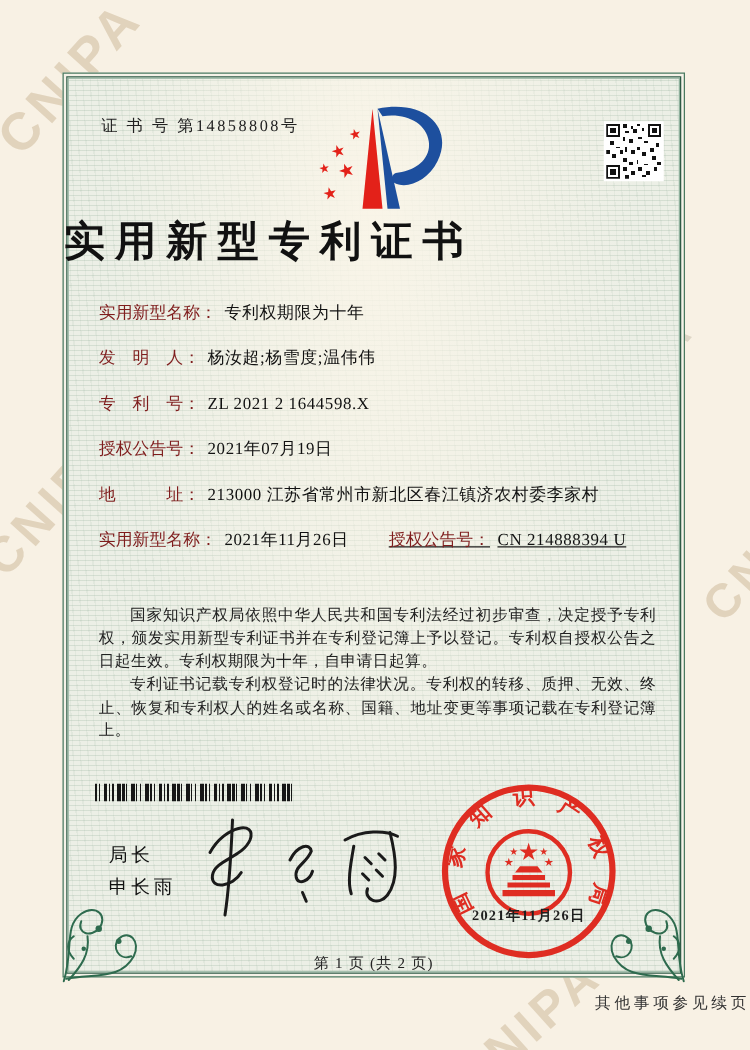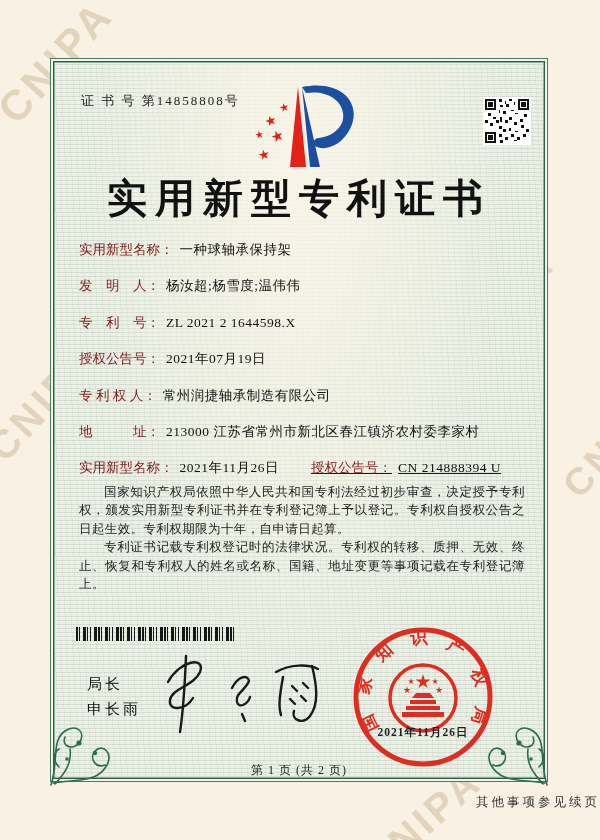--- a/index.html
+++ b/index.html
@@ -27,22 +27,22 @@
       repeating-linear-gradient(0deg, rgba(128,162,138,.22) 0 1px, rgba(0,0,0,0) 1px 4px),
       repeating-linear-gradient(87deg, rgba(128,162,138,.10) 0 1px, rgba(0,0,0,0) 1px 6px),
       #ecefe6;
   }
   .content{position:absolute;inset:0;}
   
   .cert-no{position:absolute;left:30px;top:33px;font-size:13px;letter-spacing:2px;color:#222;}
   .logo{position:absolute;left:198px;top:24px;width:114px;height:90px;}
   .qr{position:absolute;left:432px;top:38px;width:48px;height:48px;background:#fff;padding:2px;box-sizing:border-box;}
   .title{
-    position:absolute;left:0;top:112px;width:100%;text-align:center;
-    font-size:40px;font-weight:700;letter-spacing:8px;color:#111;
+    position:absolute;left:0;top:112px;width:100%;
+    font-size:33px;font-weight:700;letter-spacing:8px;color:#111;
   }
   
   .fields{position:absolute;left:28px;top:183px;width:446px;font-size:13.5px;}
   .frow{display:flex;line-height:15px;margin-bottom:21.4px;white-space:nowrap;}
   .flabel{flex:0 0 auto;color:#7f1d1d;}
   .fvalue{margin-left:6px;letter-spacing:.5px;color:#111;}
   .grant-left{flex:0 0 232px;display:flex;}
   .grant-right{display:flex;text-decoration:underline;}
   
   .bodytext{position:absolute;left:28px;top:424px;width:446px;font-size:12.5px;
@@ -104,37 +104,33 @@
         <path d="M2,2h3v3h-3z M24,2h3v3h-3z M2,24h3v3h-3z"></path>
         <path d="M9,0h2v2h-2z M13,1h1v2h-1z M16,0h2v1h-2z M19,2h1v2h-1z M10,4h2v1h-2z M14,3h2v2h-2z M9,7h1v2h-1z M12,8h2v2h-2z M17,7h2v1h-2z M20,9h2v1h-2z M2,9h2v2h-2z M5,12h2v1h-2z M0,14h2v2h-2z M3,16h2v2h-2z M7,14h2v2h-2z M10,12h1v3h-1z M13,14h2v2h-2z M16,12h2v2h-2z M19,15h2v2h-2z M23,13h2v2h-2z M26,10h2v2h-2z M24,17h2v2h-2z M27,20h2v2h-2z M9,18h2v2h-2z M12,20h2v2h-2z M16,19h1v2h-1z M20,21h2v1h-2z M9,23h2v2h-2z M13,25h2v2h-2z M17,23h2v2h-2z M21,25h2v2h-2z M25,23h2v2h-2z M10,27h2v2h-2z M19,27h2v1h-2z"></path>
       </g>
     </svg>
 
     <div class="title">实用新型专利证书</div>
 
     <div class="fields">
       <div class="frow">
         <span class="flabel">实用新型名称：</span>
-        <span class="fvalue">一种球轴承保持架</span>
+        <span class="fvalue">专利权期限为十年</span>
       </div>
       <div class="frow">
         <span class="flabel">发　明　人：</span>
         <span class="fvalue">杨汝超;杨雪度;温伟伟</span>
       </div>
       <div class="frow">
         <span class="flabel">专　利　号：</span>
         <span class="fvalue">ZL 2021 2 1644598.X</span>
       </div>
       <div class="frow">
         <span class="flabel">授权公告号：</span>
         <span class="fvalue">2021年07月19日</span>
-      </div>
-      <div class="frow">
-        <span class="flabel">专 利 权 人：</span>
-        <span class="fvalue">常州润捷轴承制造有限公司</span>
       </div>
       <div class="frow">
         <span class="flabel">地　　　址：</span>
         <span class="fvalue">213000 江苏省常州市新北区春江镇济农村委李家村</span>
       </div>
       <div class="frow">
         <span class="grant-left">
           <span class="flabel">实用新型名称：</span>
           <span class="fvalue">2021年11月26日</span>
         </span>

